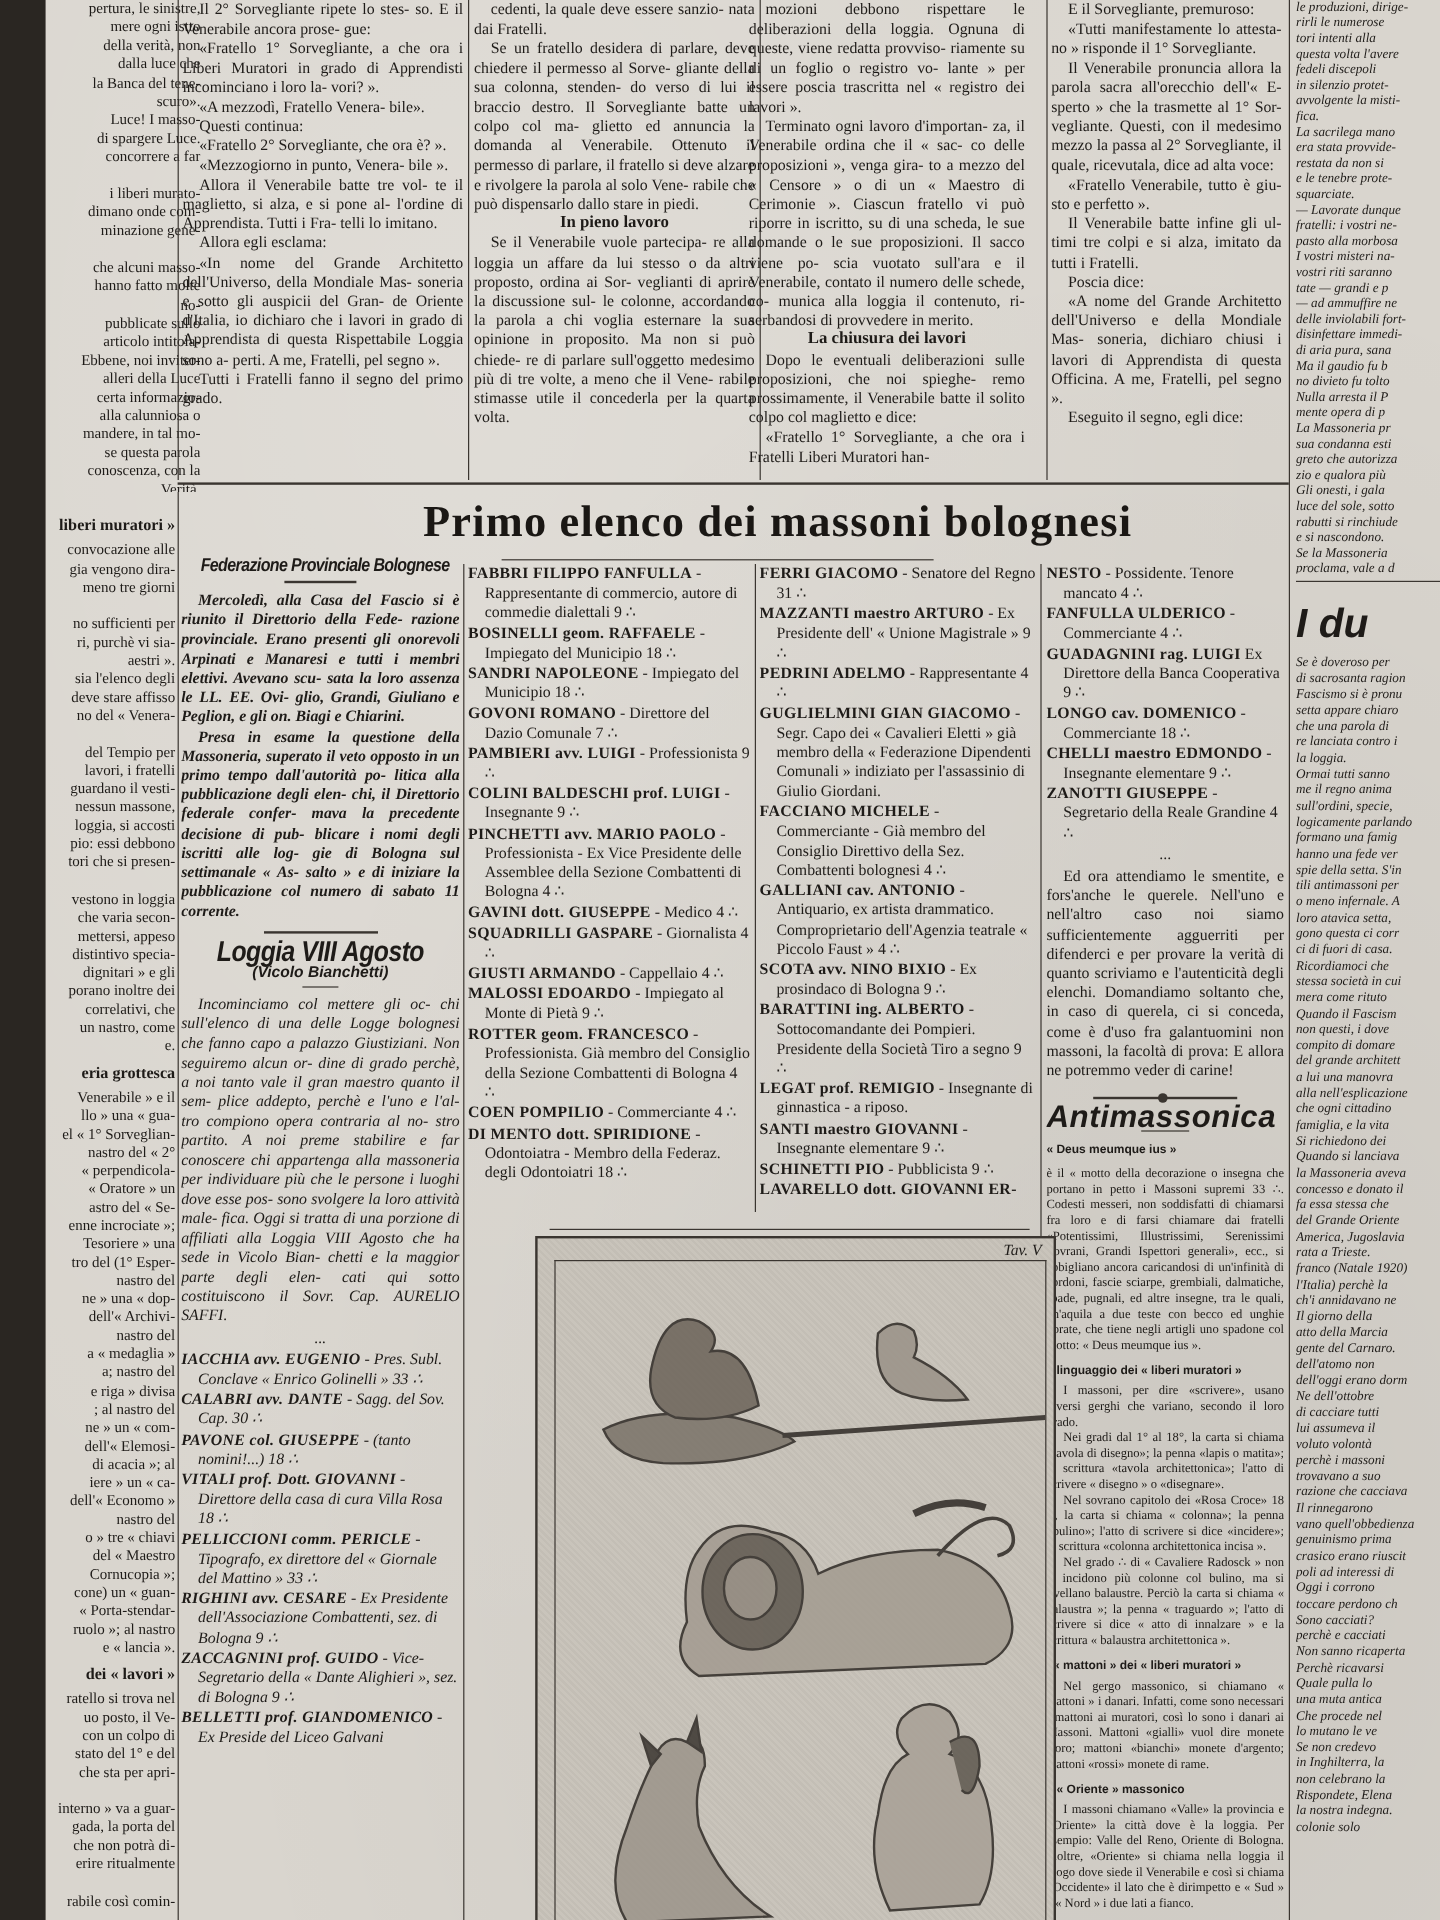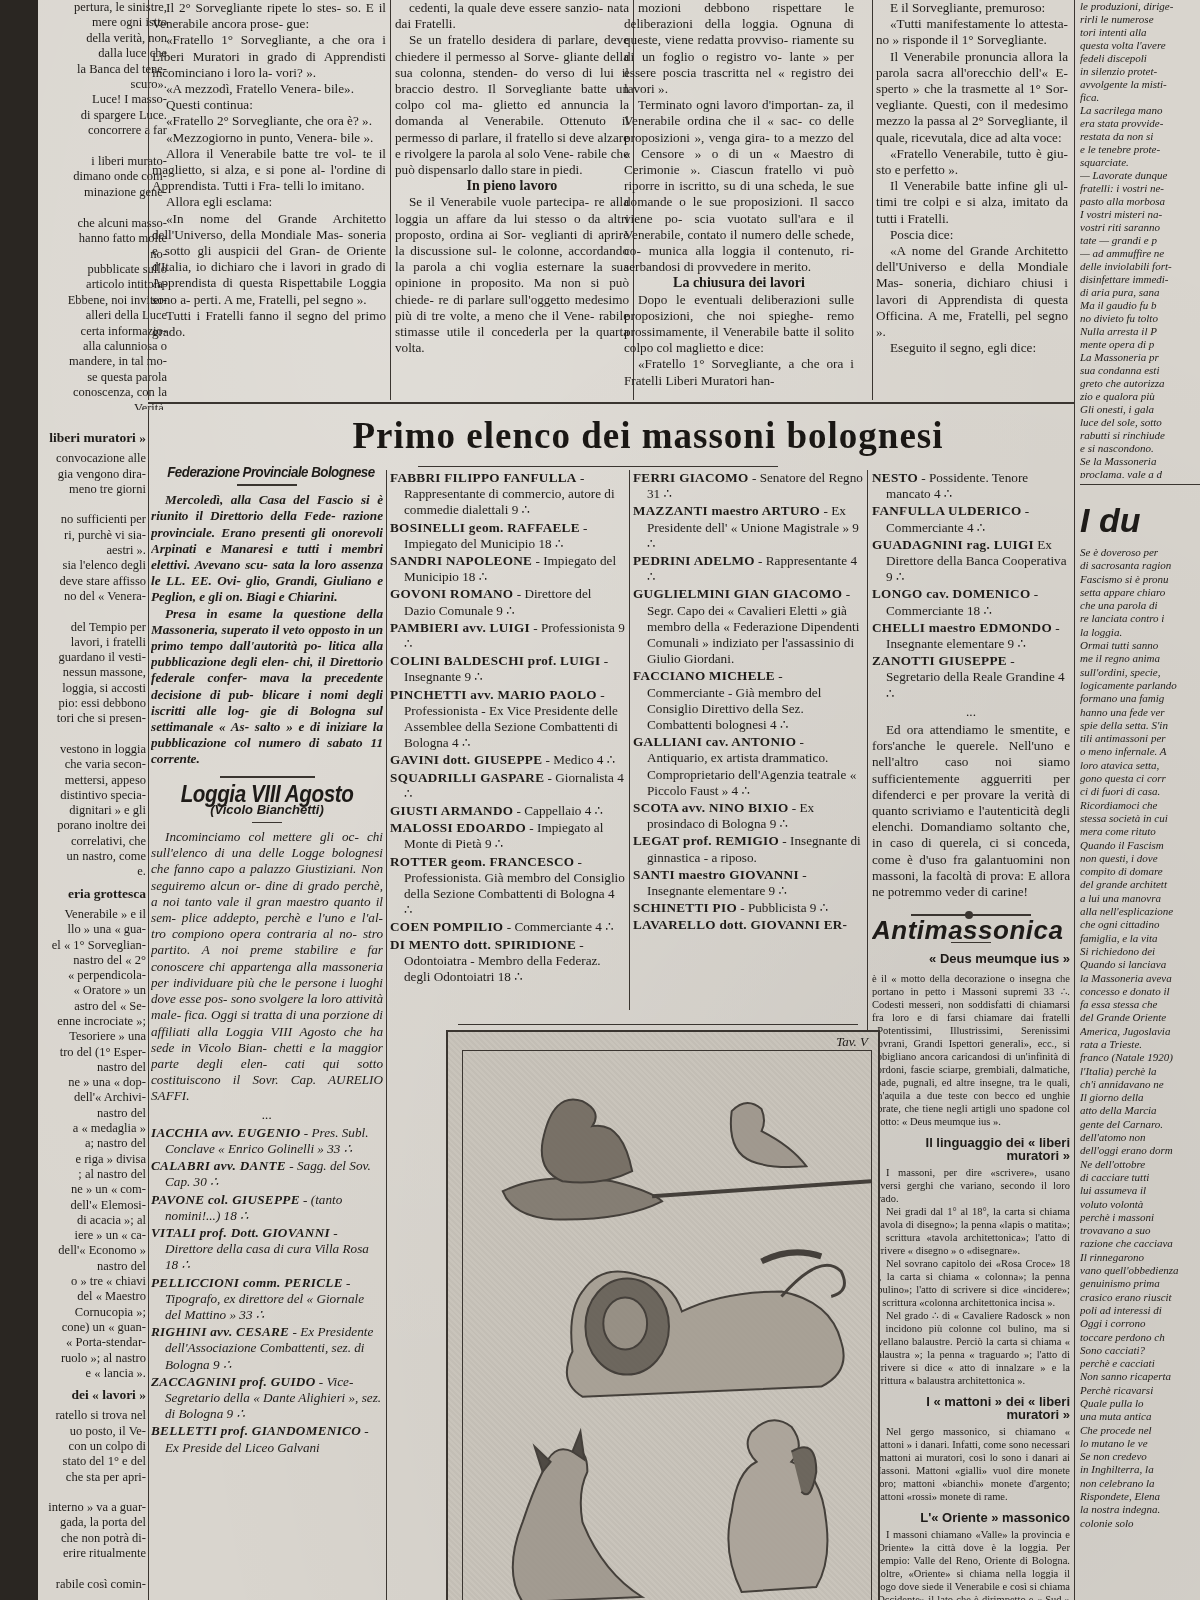--- a/index.html
+++ b/index.html
@@ -17,21 +17,21 @@
   .sec-title{font-family:"Liberation Sans","DejaVu Sans",sans-serif;font-weight:bold;text-align:center;font-size:15.5px;letter-spacing:-0.6px;margin:4px 0 2px 0;transform:scaleX(0.86);transform-origin:center;white-space:nowrap;}
   .sec-title-big{font-family:"Liberation Sans","DejaVu Sans",sans-serif;font-weight:bold;text-align:center;font-size:24px;letter-spacing:-0.5px;margin:8px 0 0 0;white-space:nowrap;transform:scaleX(0.86);}
   .sec-sub{font-family:"Liberation Sans","DejaVu Sans",sans-serif;font-weight:bold;text-align:center;font-size:13px;margin:0 0 4px 0;}
   .short-rule{width:60px;height:2px;background:#3a3530;margin:4px auto 6px auto;}
   .bold{font-weight:bold;}
   .entry{margin:0 0 1px 0;padding-left:14px;text-indent:-14px;text-align:left;}
   .entry .nm{font-weight:bold;letter-spacing:0.3px;}
   .dots{text-align:center;margin:2px 0;}
   .anti-title{font-family:"Liberation Sans","DejaVu Sans",sans-serif;font-style:italic;font-weight:bold;font-size:26px;text-align:left;margin:6px 0 2px 0;letter-spacing:0.5px;white-space:nowrap;}
   .small{font-size:10.5px;line-height:13px;}
-  .small-sub{font-family:"Liberation Sans","DejaVu Sans",sans-serif;font-weight:bold;font-size:13px;text-align:right;margin:8px 0 4px 0;}
+  .small-sub{font-family:"Liberation Sans","DejaVu Sans",sans-serif;font-weight:bold;font-size:10px;text-align:left;margin:8px 0 4px 0;}
   .italic{font-style:italic;}
   .blurry{filter:blur(0.5px);}
   .illus{position:absolute;left:408px;top:1030px;width:430px;height:570px;border:2px solid #3a3530;background:#c9c4bb;
     background-image:repeating-linear-gradient(45deg,rgba(0,0,0,0.03) 0 2px,rgba(0,0,0,0) 2px 4px);}
   .illus .inner{position:absolute;left:14px;top:18px;right:6px;bottom:0;border:1px solid #3a3530;border-bottom:none;}
   .tav{position:absolute;right:10px;top:2px;font-style:italic;font-size:13px;}
 </style>
 </head>
 <body>
 
@@ -360,21 +360,21 @@
         <div class="entry"><span class="nm">BELLETTI prof. GIANDOMENICO</span><span> - Ex Preside del Liceo Galvani</span></div>
       </div>
   </div>
   <div class="vrule" style="left:348px;top:470px;height:1130px;"></div>
 
   <div class="col" style="left:352px;top:470px;width:236px;height:540px;">
     <div id="l2">
         <div class="entry"><span class="nm">FABBRI FILIPPO FANFULLA</span><span> - Rappresentante di commercio, autore di commedie dialettali 9 ∴</span></div>
         <div class="entry"><span class="nm">BOSINELLI geom. RAFFAELE</span><span> - Impiegato del Municipio 18 ∴</span></div>
         <div class="entry"><span class="nm">SANDRI NAPOLEONE</span><span> - Impiegato del Municipio 18 ∴</span></div>
-        <div class="entry"><span class="nm">GOVONI ROMANO</span><span> - Direttore del Dazio Comunale 9 ∴</span></div>
+        <div class="entry"><span class="nm">GOVONI ROMANO</span><span> - Direttore del Dazio Comunale 7 ∴</span></div>
         <div class="entry"><span class="nm">PAMBIERI avv. LUIGI</span><span> - Professionista 9 ∴</span></div>
         <div class="entry"><span class="nm">COLINI BALDESCHI prof. LUIGI</span><span> - Insegnante 9 ∴</span></div>
         <div class="entry"><span class="nm">PINCHETTI avv. MARIO PAOLO</span><span> - Professionista - Ex Vice Presidente delle Assemblee della Sezione Combattenti di Bologna 4 ∴</span></div>
         <div class="entry"><span class="nm">GAVINI dott. GIUSEPPE</span><span> - Medico 4 ∴</span></div>
         <div class="entry"><span class="nm">SQUADRILLI GASPARE</span><span> - Giornalista 4 ∴</span></div>
         <div class="entry"><span class="nm">GIUSTI ARMANDO</span><span> - Cappellaio 4 ∴</span></div>
         <div class="entry"><span class="nm">MALOSSI EDOARDO</span><span> - Impiegato al Monte di Pietà 9 ∴</span></div>
         <div class="entry"><span class="nm">ROTTER geom. FRANCESCO</span><span> - Professionista. Già membro del Consiglio della Sezione Combattenti di Bologna 4 ∴</span></div>
         <div class="entry"><span class="nm">COEN POMPILIO</span><span> - Commerciante 4 ∴</span></div>
         <div class="entry"><span class="nm">DI MENTO dott. SPIRIDIONE</span><span> - Odontoiatra - Membro della Federaz. degli Odontoiatri 18 ∴</span></div>
@@ -384,20 +384,21 @@
 
   <div class="col" style="left:595px;top:470px;width:230px;height:540px;">
     <div id="l3">
         <div class="entry"><span class="nm">FERRI GIACOMO</span><span> - Senatore del Regno 31 ∴</span></div>
         <div class="entry"><span class="nm">MAZZANTI maestro ARTURO</span><span> - Ex Presidente dell' « Unione Magistrale » 9 ∴</span></div>
         <div class="entry"><span class="nm">PEDRINI ADELMO</span><span> - Rappresentante 4 ∴</span></div>
         <div class="entry"><span class="nm">GUGLIELMINI GIAN GIACOMO</span><span> - Segr. Capo dei « Cavalieri Eletti » già membro della « Federazione Dipendenti Comunali » indiziato per l'assassinio di Giulio Giordani.</span></div>
         <div class="entry"><span class="nm">FACCIANO MICHELE</span><span> - Commerciante - Già membro del Consiglio Direttivo della Sez. Combattenti bolognesi 4 ∴</span></div>
         <div class="entry"><span class="nm">GALLIANI cav. ANTONIO</span><span> - Antiquario, ex artista drammatico. Comproprietario dell'Agenzia teatrale « Piccolo Faust » 4 ∴</span></div>
         <div class="entry"><span class="nm">SCOTA avv. NINO BIXIO</span><span> - Ex prosindaco di Bologna 9 ∴</span></div>
+        <div class="entry"><span class="nm">BARATTINI ing. ALBERTO</span><span> - Sottocomandante dei Pompieri. Presidente della Società Tiro a segno 9 ∴</span></div>
         <div class="entry"><span class="nm">LEGAT prof. REMIGIO</span><span> - Insegnante di ginnastica - a riposo.</span></div>
         <div class="entry"><span class="nm">SANTI maestro GIOVANNI</span><span> - Insegnante elementare 9 ∴</span></div>
         <div class="entry"><span class="nm">SCHINETTI PIO</span><span> - Pubblicista 9 ∴</span></div>
         <div class="entry"><span class="nm">LAVARELLO dott. GIOVANNI ER-</span><span></span></div>
       </div>
   </div>
   <div class="vrule" style="left:829px;top:470px;height:1130px;"></div>
 
   <div class="col" style="left:834px;top:470px;width:198px;height:1130px;">
     <div id="l4">

